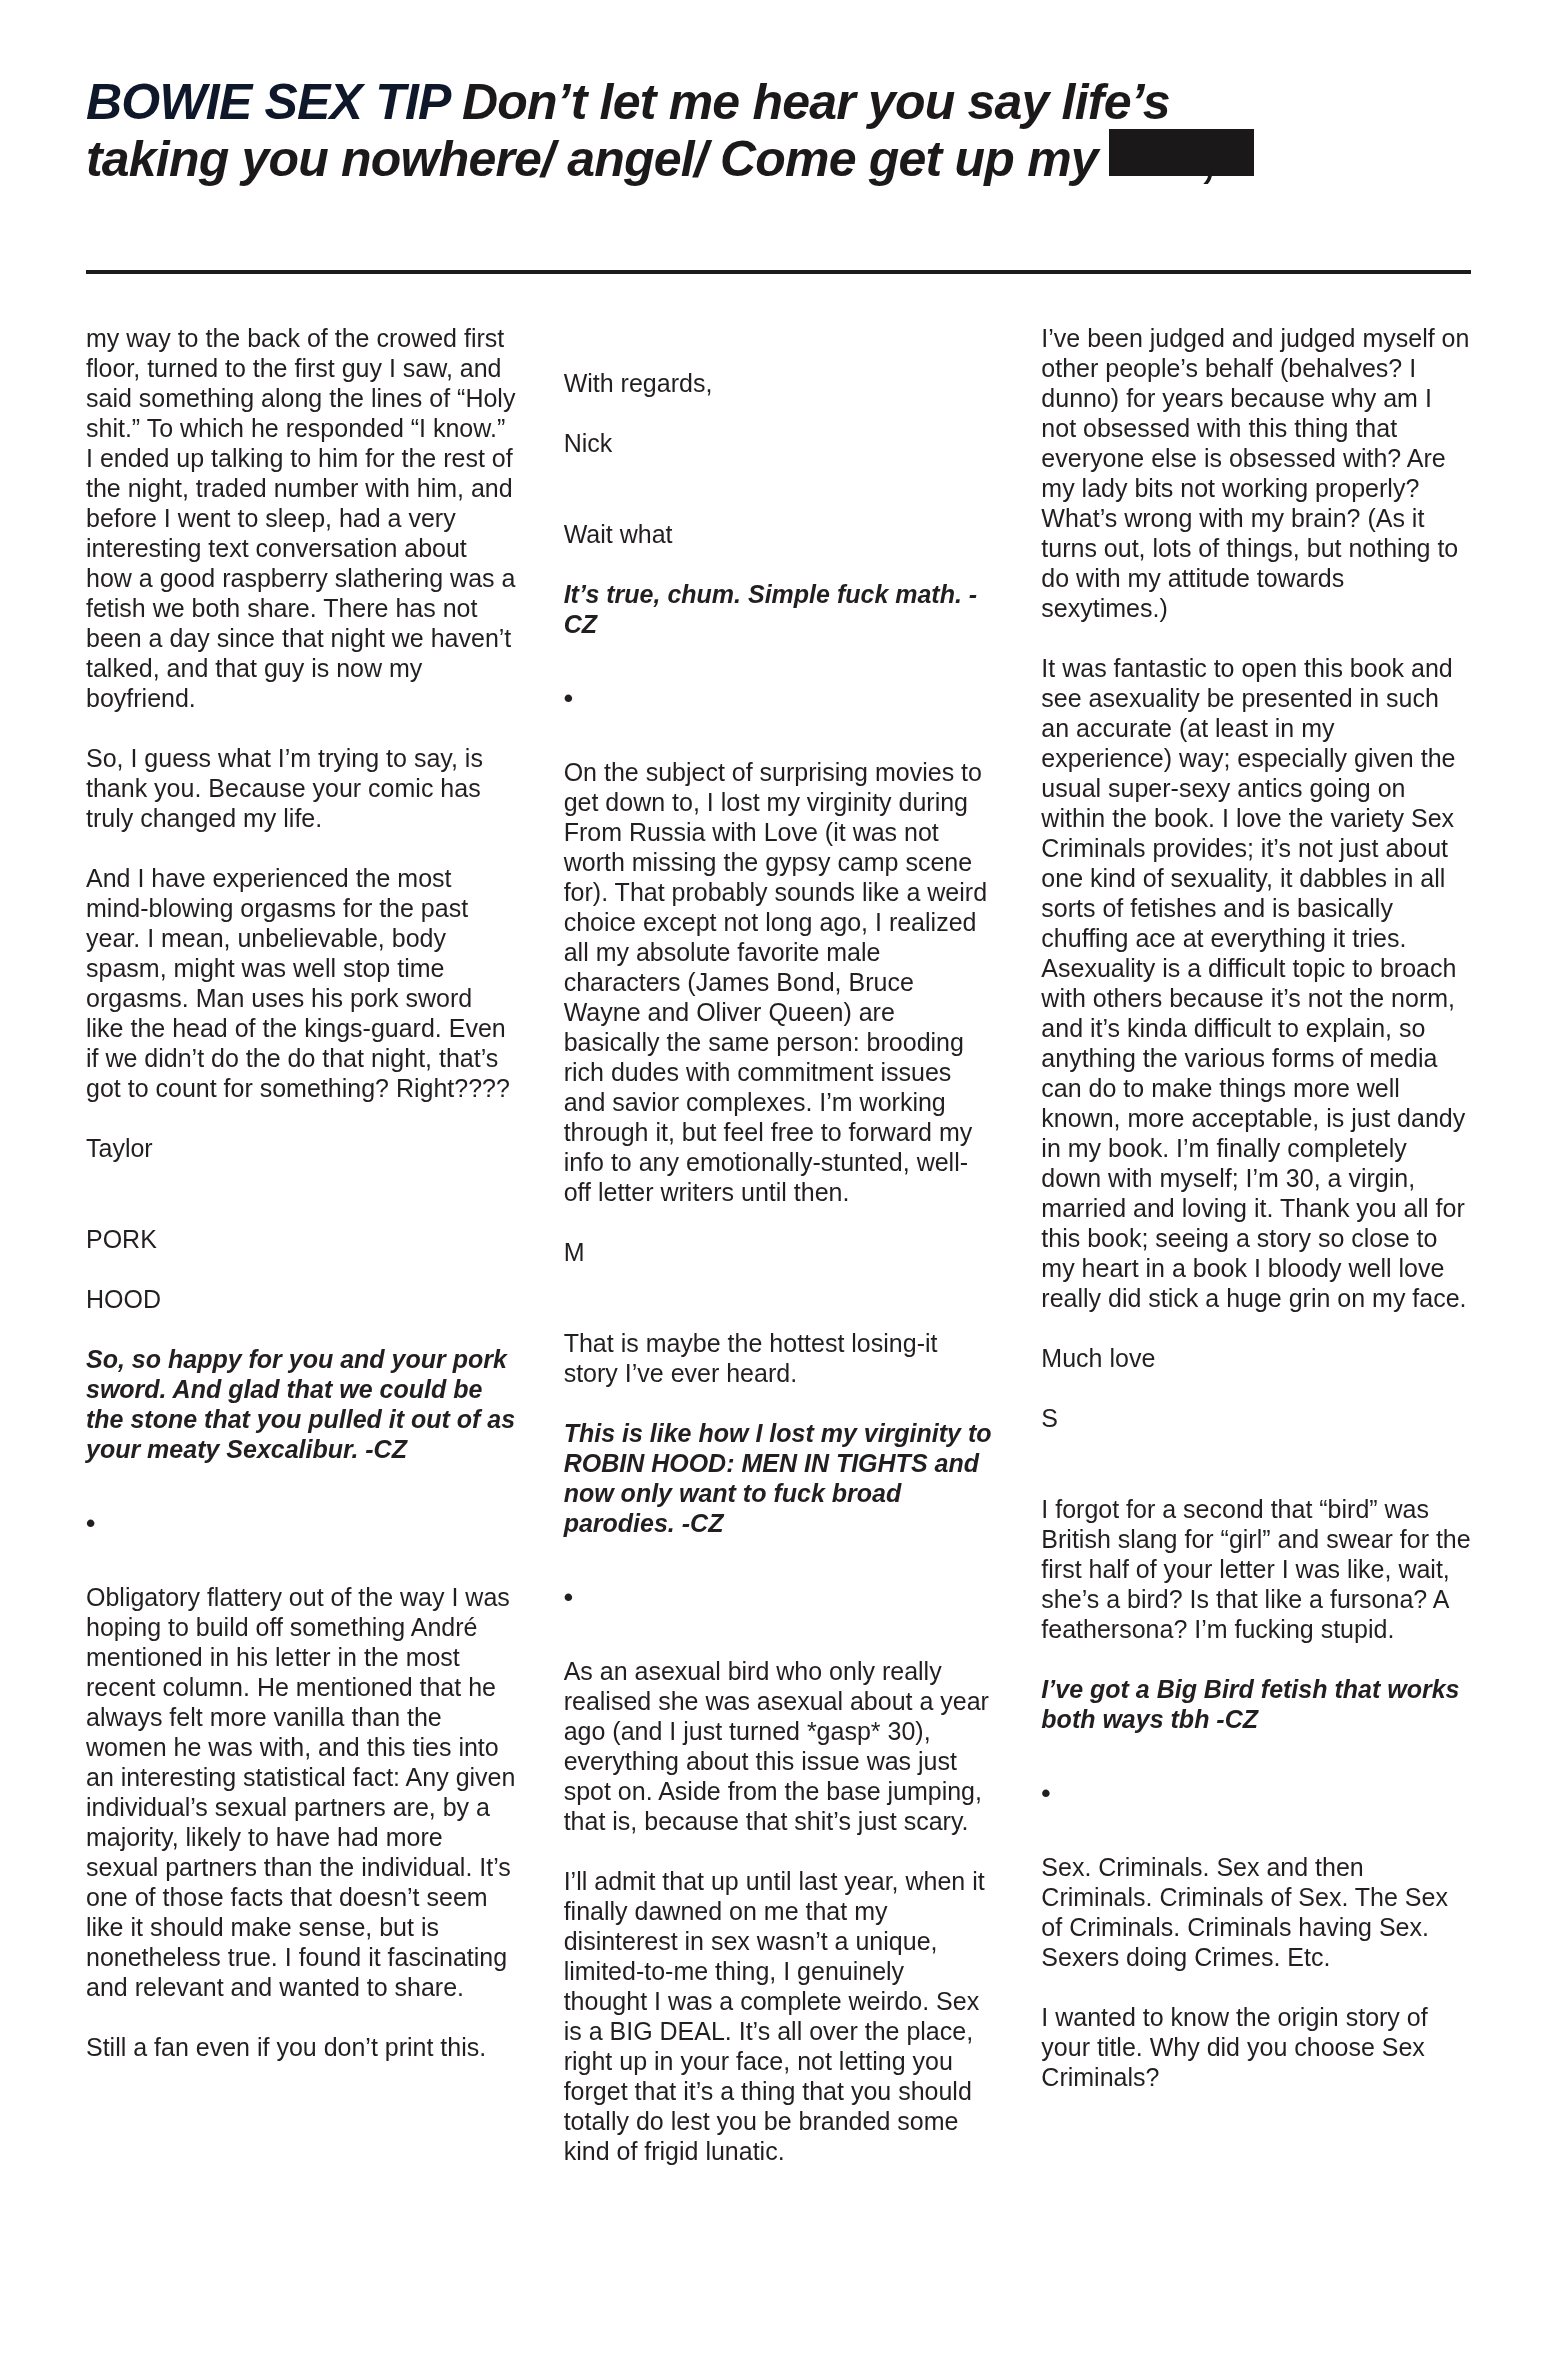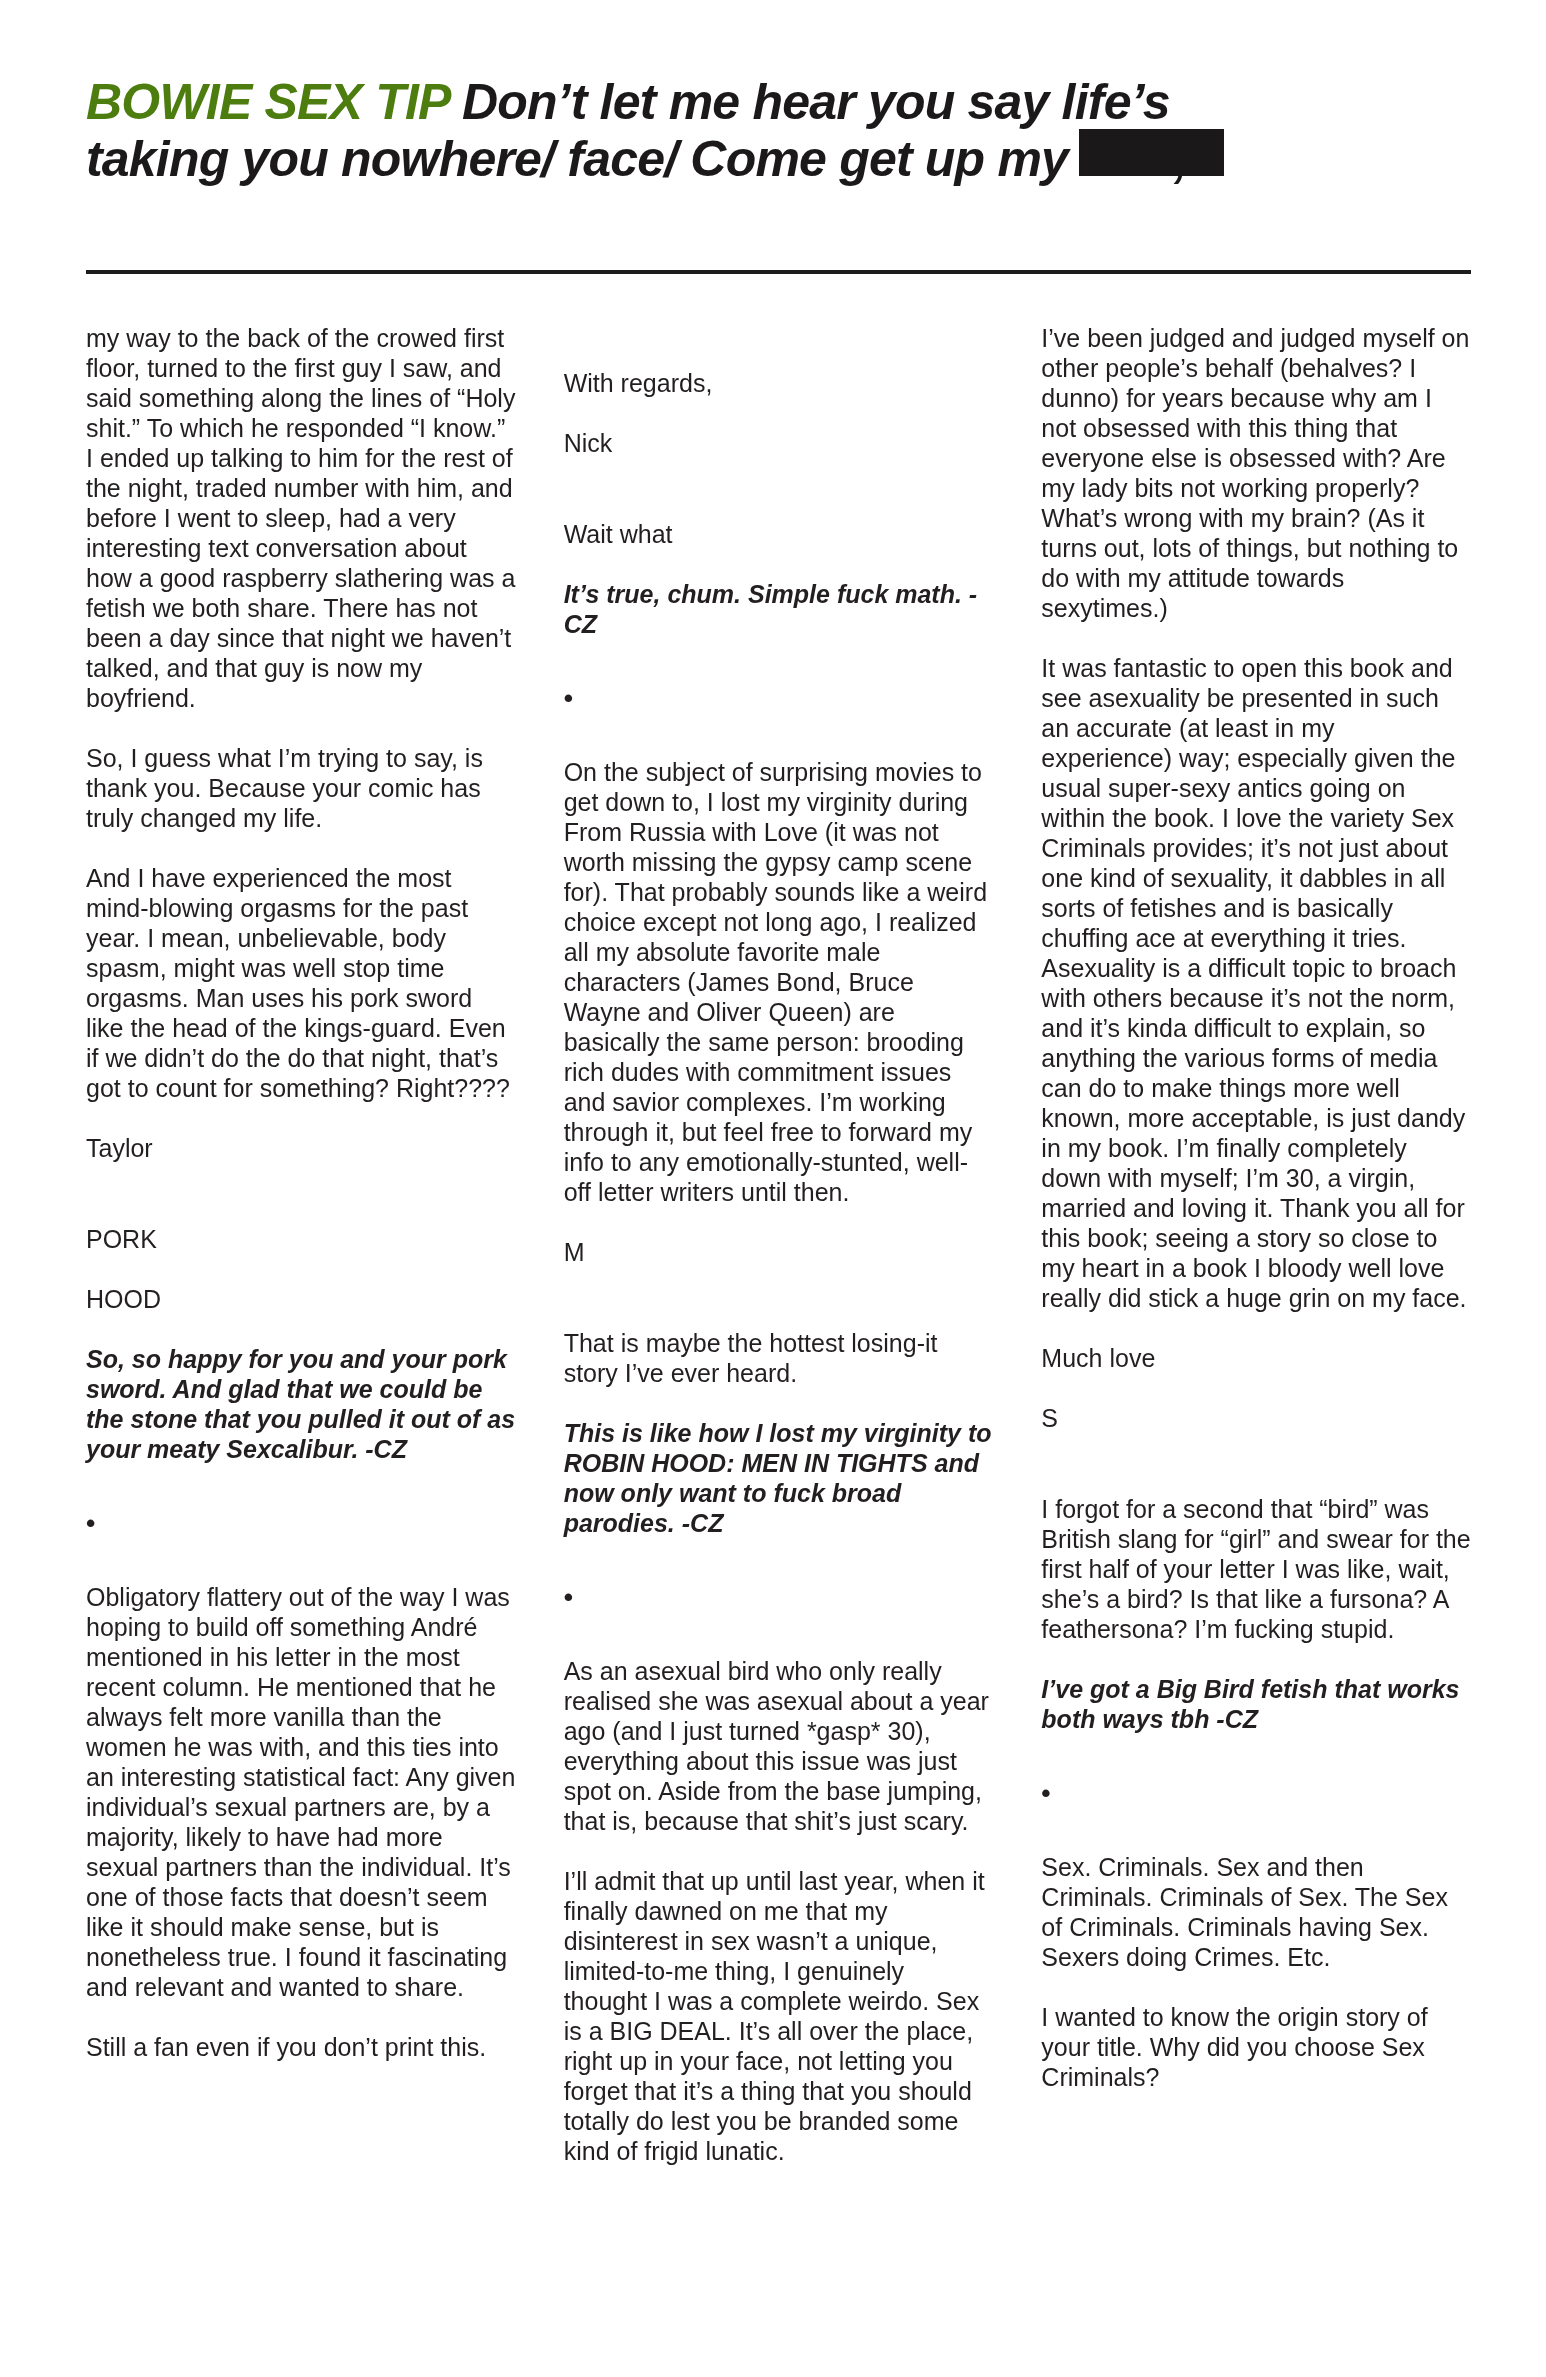--- a/index.html
+++ b/index.html
@@ -22,21 +22,21 @@
   .title {
     margin: 0;
     font-style: italic;
     font-weight: 700;
     font-size: 50px;
     line-height: 53px;
     letter-spacing: -0.8px;
     color: #1c191a;
   }
   .accent {
-    color: #4d7c0f;
+    color: #0f172a;
   }
   .censor-box {
     display: inline-block;
     width: 145px;
     height: 47px;
     background: #1b1819;
     margin-left: 11px;
     vertical-align: baseline;
   }
   .censor-comma {
@@ -79,21 +79,21 @@
     font-size: 26.5px;
     font-weight: 700;
   }
 </style>
 </head>
 <body>
 
 <div class="page">
   <div class="header">
     <h1 class="title"><span class="accent">BOWIE SEX TIP</span><span> Don’t let me hear you say life’s</span><br>
-      <span>taking you nowhere/ face/ Come get up my</span><span class="censor-box"></span><span class="censor-comma">,</span>
+      <span>taking you nowhere/ angel/ Come get up my</span><span class="censor-box"></span><span class="censor-comma">,</span>
     </h1>
   </div>
 
   <hr class="divider">
 
   <div class="columns">
       <div class="col">
         <div class="b">my way to the back of the crowed first floor, turned to the first guy I saw, and said something along the lines of “Holy shit.” To which he responded “I know.” I ended up talking to him for the rest of the night, traded number with him, and before I went to sleep, had a very interesting text conversation about how a good raspberry slathering was a fetish we both share. There has not been a day since that night we haven’t talked, and that guy is now my boyfriend.</div>
         <div class="b">So, I guess what I’m trying to say, is thank you. Because your comic has truly changed my life.</div>
         <div class="b">And I have experienced the most mind-blowing orgasms for the past year. I mean, unbelievable, body spasm, might was well stop time orgasms. Man uses his pork sword like the head of the kings-guard. Even if we didn’t do the do that night, that’s got to count for something? Right????</div>

